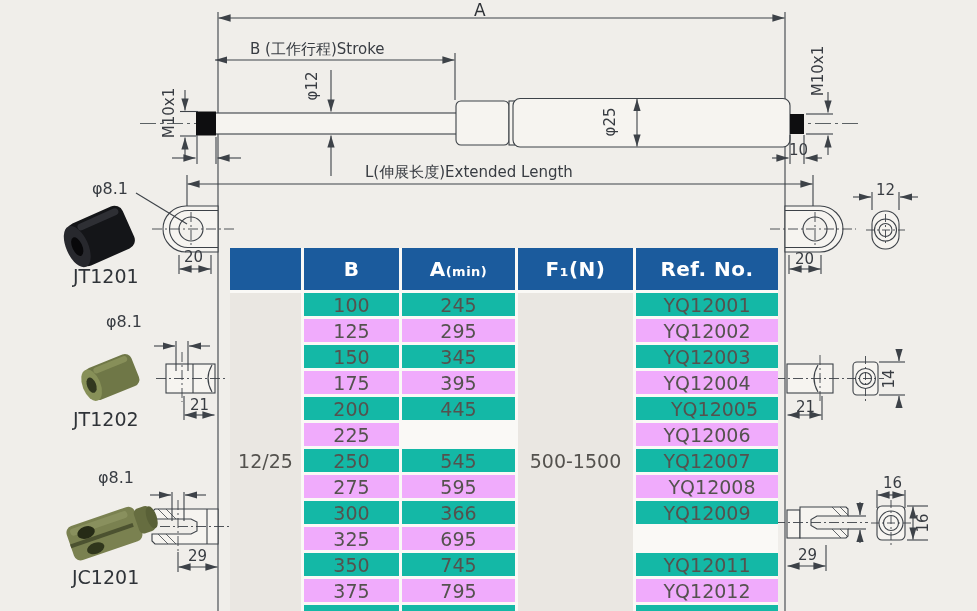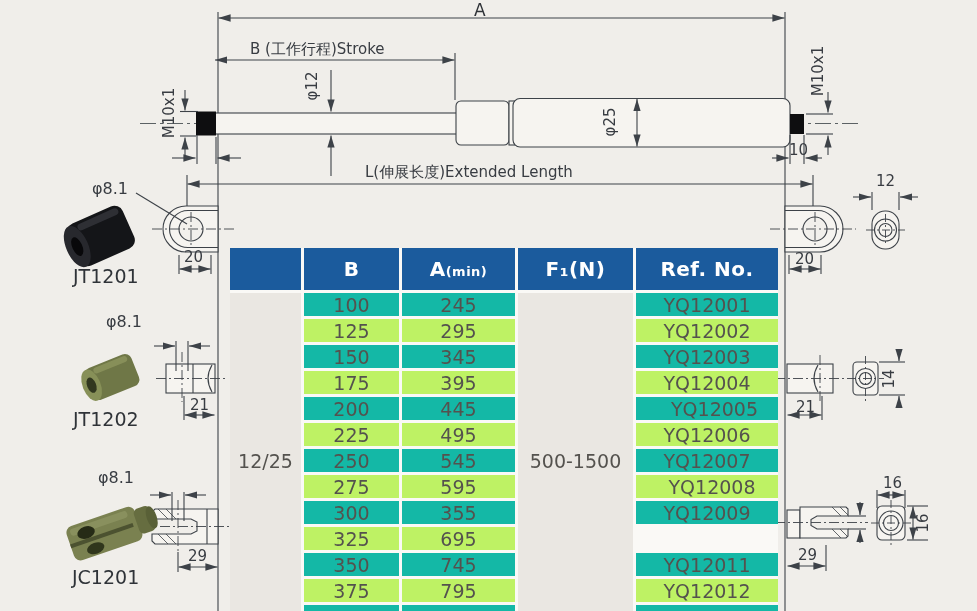--- a/index.html
+++ b/index.html
@@ -24,21 +24,21 @@
   .spec-table .hd {
     background:#1b5b9d; color:#ffffff; font-weight:bold; font-size:20px;
     display:flex; align-items:center; justify-content:center; letter-spacing:.5px;
   }
   .spec-table .hd .sub { font-size:13px; font-weight:bold; margin-top:4px; }
   .cell {
     display:flex; align-items:center; justify-content:center;
     font-size:19px; color:#54524e;
   }
   .cell.light { background:#14b8a6; }
-  .cell.dark  { background:#bef264; }
+  .cell.dark  { background:#f0abfc; }
   .cell.merged { background:#eae7e2; grid-row:2 / 15; font-size:19px; }
 </style>
 </head>
 <body>
 
 <div class="page">
 
   <svg class="draw" width="977" height="611" viewBox="0 0 977 611">
     <defs>
       <marker id="arr" viewBox="0 0 10 6" refX="10" refY="3" markerWidth="11" markerHeight="7" orient="auto-start-reverse">
@@ -239,21 +239,21 @@
     <div class="lbl big" style="left:73px; top:265px;">JT1201</div>
 
     <div class="lbl dia" style="left:106px; top:312px;">φ8.1</div>
     <div class="lbl" style="left:190px; top:396px;">21</div>
     <div class="lbl big" style="left:73px; top:408px;">JT1202</div>
 
     <div class="lbl dia" style="left:98px; top:468px;">φ8.1</div>
     <div class="lbl" style="left:188px; top:547px;">29</div>
     <div class="lbl big" style="left:72px; top:566px;">JC1201</div>
 
-    <div class="lbl" style="left:876px; top:172px;">12</div>
+    <div class="lbl" style="left:876px; top:181px;">12</div>
     <div class="lbl" style="left:795px; top:250px;">20</div>
     <div class="lbl" style="left:796px; top:398px;">21</div>
     <div class="lbl rot" style="left:889px; top:379px;">14</div>
     <div class="lbl" style="left:798px; top:546px;">29</div>
     <div class="lbl" style="left:883px; top:474px;">16</div>
     <div class="lbl rot" style="left:923px; top:523px;">16</div>
   </div>
 
   <div class="spec-table">
     <div class="hd" style="grid-column:1; grid-row:1;"></div>
@@ -276,30 +276,29 @@
       <div class="cell light" style="grid-area: 4 / 2;">150</div>
       <div class="cell light" style="grid-area: 4 / 3;">345</div>
       <div class="cell light" style="grid-area: 4 / 5;">YQ12003</div>
       <div class="cell dark" style="grid-area: 5 / 2;">175</div>
       <div class="cell dark" style="grid-area: 5 / 3;">395</div>
       <div class="cell dark" style="grid-area: 5 / 5;">YQ12004</div>
       <div class="cell light" style="grid-area: 6 / 2;">200</div>
       <div class="cell light" style="grid-area: 6 / 3;">445</div>
       <div class="cell light" style="grid-area: 6 / 5; padding-left: 15px;">YQ12005</div>
       <div class="cell dark" style="grid-area: 7 / 2;">225</div>
-      <div class="cell dark" style="grid-area: 7 / 3;">495</div>
       <div class="cell dark" style="grid-area: 7 / 5;">YQ12006</div>
       <div class="cell light" style="grid-area: 8 / 2;">250</div>
       <div class="cell light" style="grid-area: 8 / 3;">545</div>
       <div class="cell light" style="grid-area: 8 / 5;">YQ12007</div>
       <div class="cell dark" style="grid-area: 9 / 2;">275</div>
       <div class="cell dark" style="grid-area: 9 / 3;">595</div>
       <div class="cell dark" style="grid-area: 9 / 5; padding-left: 10px;">YQ12008</div>
       <div class="cell light" style="grid-area: 10 / 2;">300</div>
-      <div class="cell light" style="grid-area: 10 / 3;">355</div>
+      <div class="cell light" style="grid-area: 10 / 3;">366</div>
       <div class="cell light" style="grid-area: 10 / 5;">YQ12009</div>
       <div class="cell dark" style="grid-area: 11 / 2;">325</div>
       <div class="cell dark" style="grid-area: 11 / 3;">695</div>
       <div class="cell light" style="grid-area: 12 / 2;">350</div>
       <div class="cell light" style="grid-area: 12 / 3;">745</div>
       <div class="cell light" style="grid-area: 12 / 5;">YQ12011</div>
       <div class="cell dark" style="grid-area: 13 / 2;">375</div>
       <div class="cell dark" style="grid-area: 13 / 3;">795</div>
       <div class="cell dark" style="grid-area: 13 / 5;">YQ12012</div>
       <div class="cell light" style="grid-area: 14 / 2;"></div>

